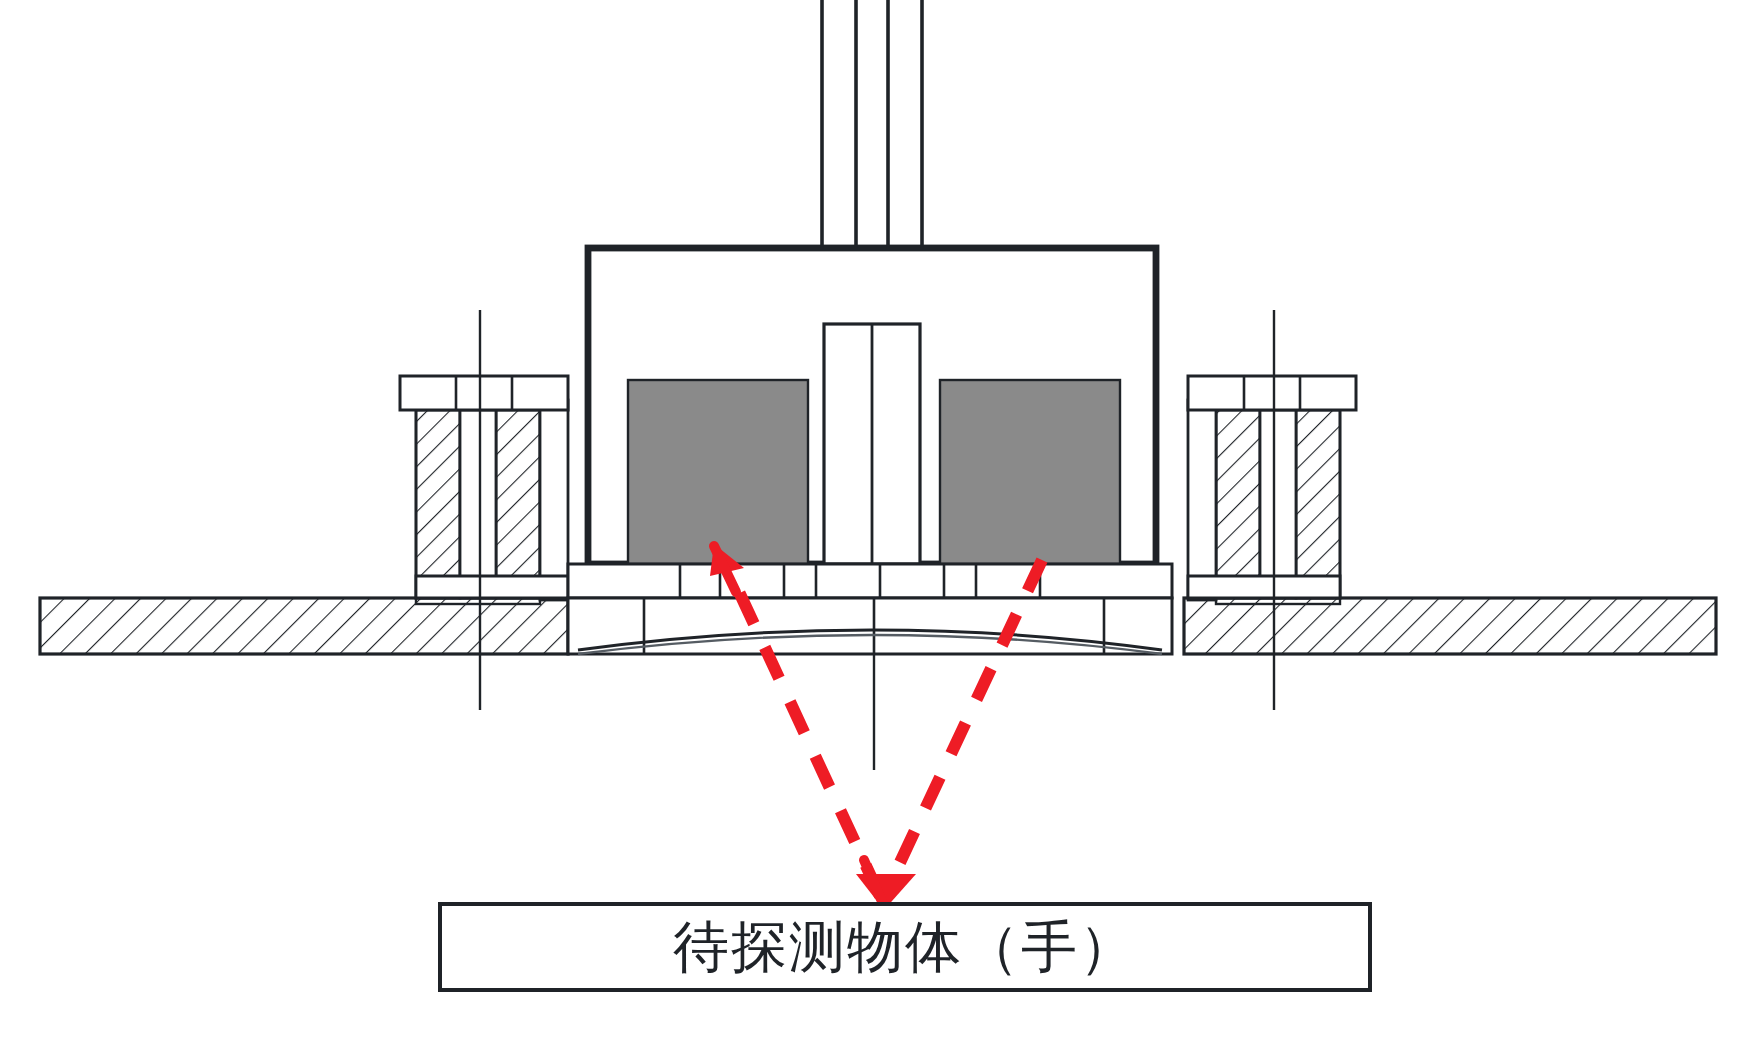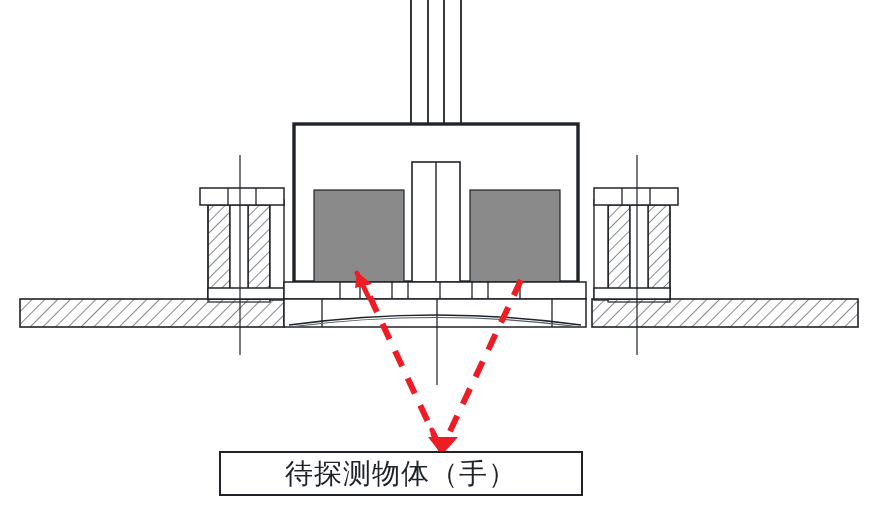--- a/index.html
+++ b/index.html
@@ -32,21 +32,21 @@
     left: 0;
     top: 0;
     width: 877px;
     height: 520px;
     pointer-events: none;
   }
   .caption-box {
     position: absolute;
     left: 219px;
     top: 451px;
-    width: 364px;
+    width: 467px;
     height: 45px;
     border: 2px solid #1f2328;
     background: #ffffff;
     box-sizing: border-box;
     display: flex;
     align-items: center;
     justify-content: center;
   }
   .caption-text {
     font-family: "DejaVu Sans", "Liberation Sans", sans-serif;

